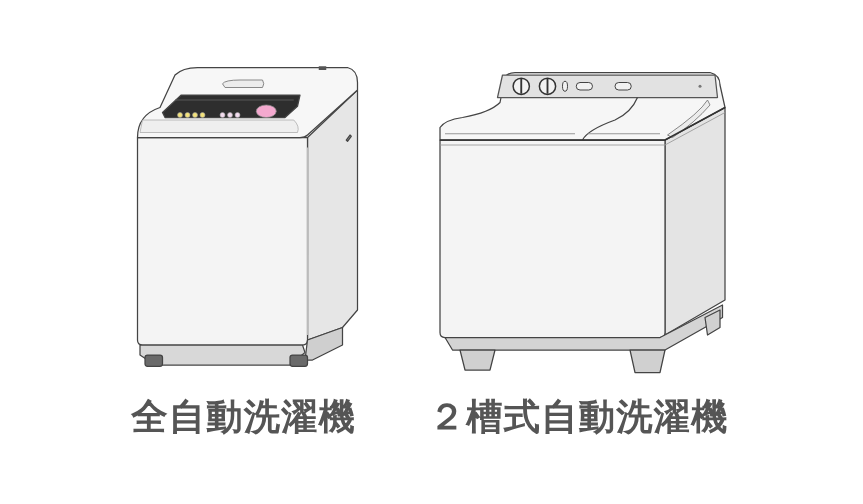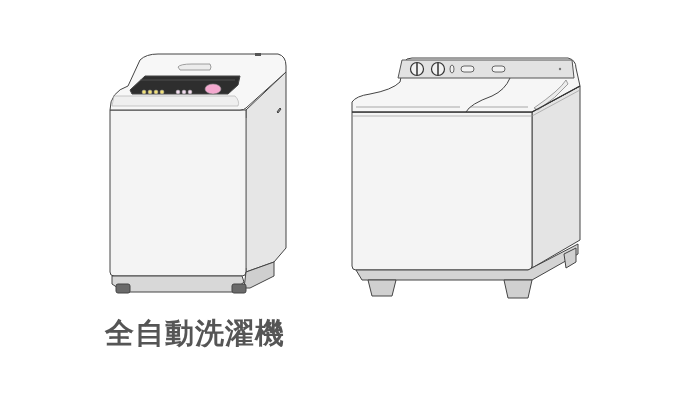--- a/index.html
+++ b/index.html
@@ -99,13 +99,14 @@
 
       <path d="M356 270 L528 270 L578 244 L578 254 L532 280 L362 280 Z" fill="#d4d4d4"></path>
 
       <path d="M368 280 L396 280 L392 296 L372 296 Z" fill="#d0d0d0"></path>
       <path d="M504 280 L532 280 L528 298 L508 298 Z" fill="#d0d0d0"></path>
       <path d="M564 254 L576 248 L576 262 L566 268 Z" fill="#d0d0d0"></path>
     </g>
   </svg>
 
   <div class="caption" id="caption-left">全自動洗濯機</div>
+  <div class="caption" id="caption-right">２槽式自動洗濯機</div>
 </div>
 
 </body></html>

